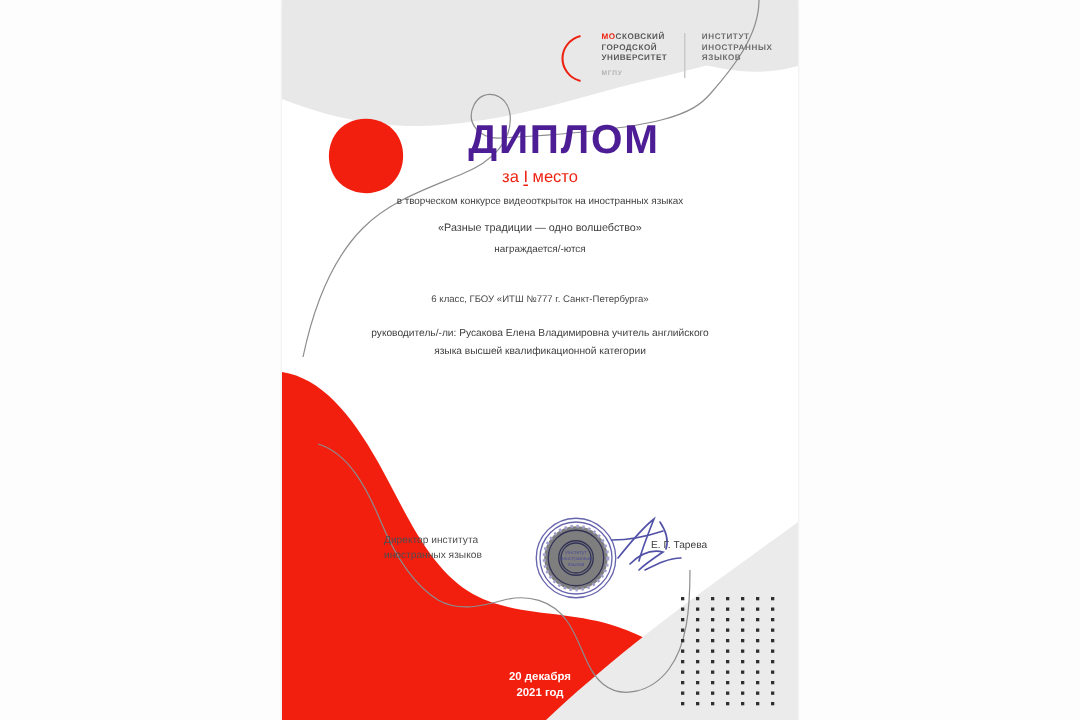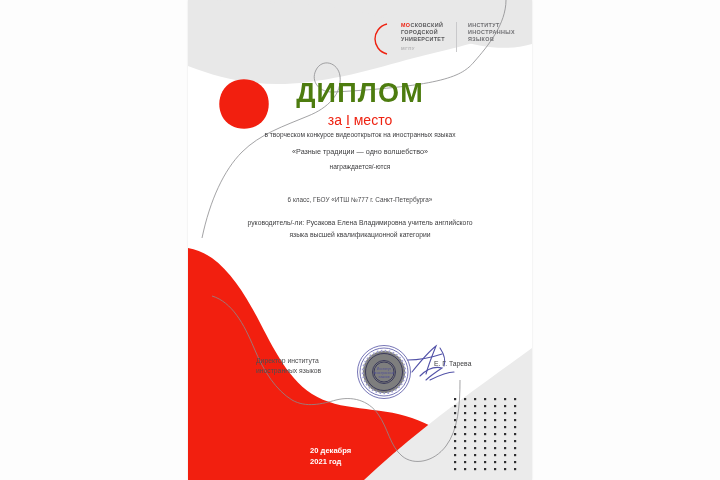--- a/index.html
+++ b/index.html
@@ -84,37 +84,37 @@
     letter-spacing: 0.4px;
     font-weight: bold;
     color: #6d6d70;
     text-transform: uppercase;
     white-space: nowrap;
   }
 
   
   .doc-title {
     position: absolute;
-    left: 0;
+    left: 16px;
     top: 78px;
     width: 344px;
     text-align: center;
     font-size: 27px;
     line-height: 30px;
     font-weight: bold;
     letter-spacing: 1.2px;
-    color: #4d7c0f;
+    color: #4c1d95;
   }
   .doc-subtitle {
     position: absolute;
     left: 0;
     top: 112px;
     width: 344px;
     text-align: center;
-    font-size: 14px;
+    font-size: 11px;
     color: #ee2211;
   }
   .doc-subtitle .place {
     text-decoration: underline;
     text-underline-offset: 1.5px;
   }
 
   
   .body-line {
     position: absolute;
@@ -176,21 +176,21 @@
     width: 60px;
     height: 42px;
   }
 
   
   .date-block {
     position: absolute;
     left: 122px;
     top: 446px;
     width: 100px;
-    text-align: left;
+    text-align: center;
     color: #ffffff;
     font-size: 7.6px;
     line-height: 10.5px;
     font-weight: bold;
   }
 
   
   .dot-grid {
     position: absolute;
     left: 264px;

